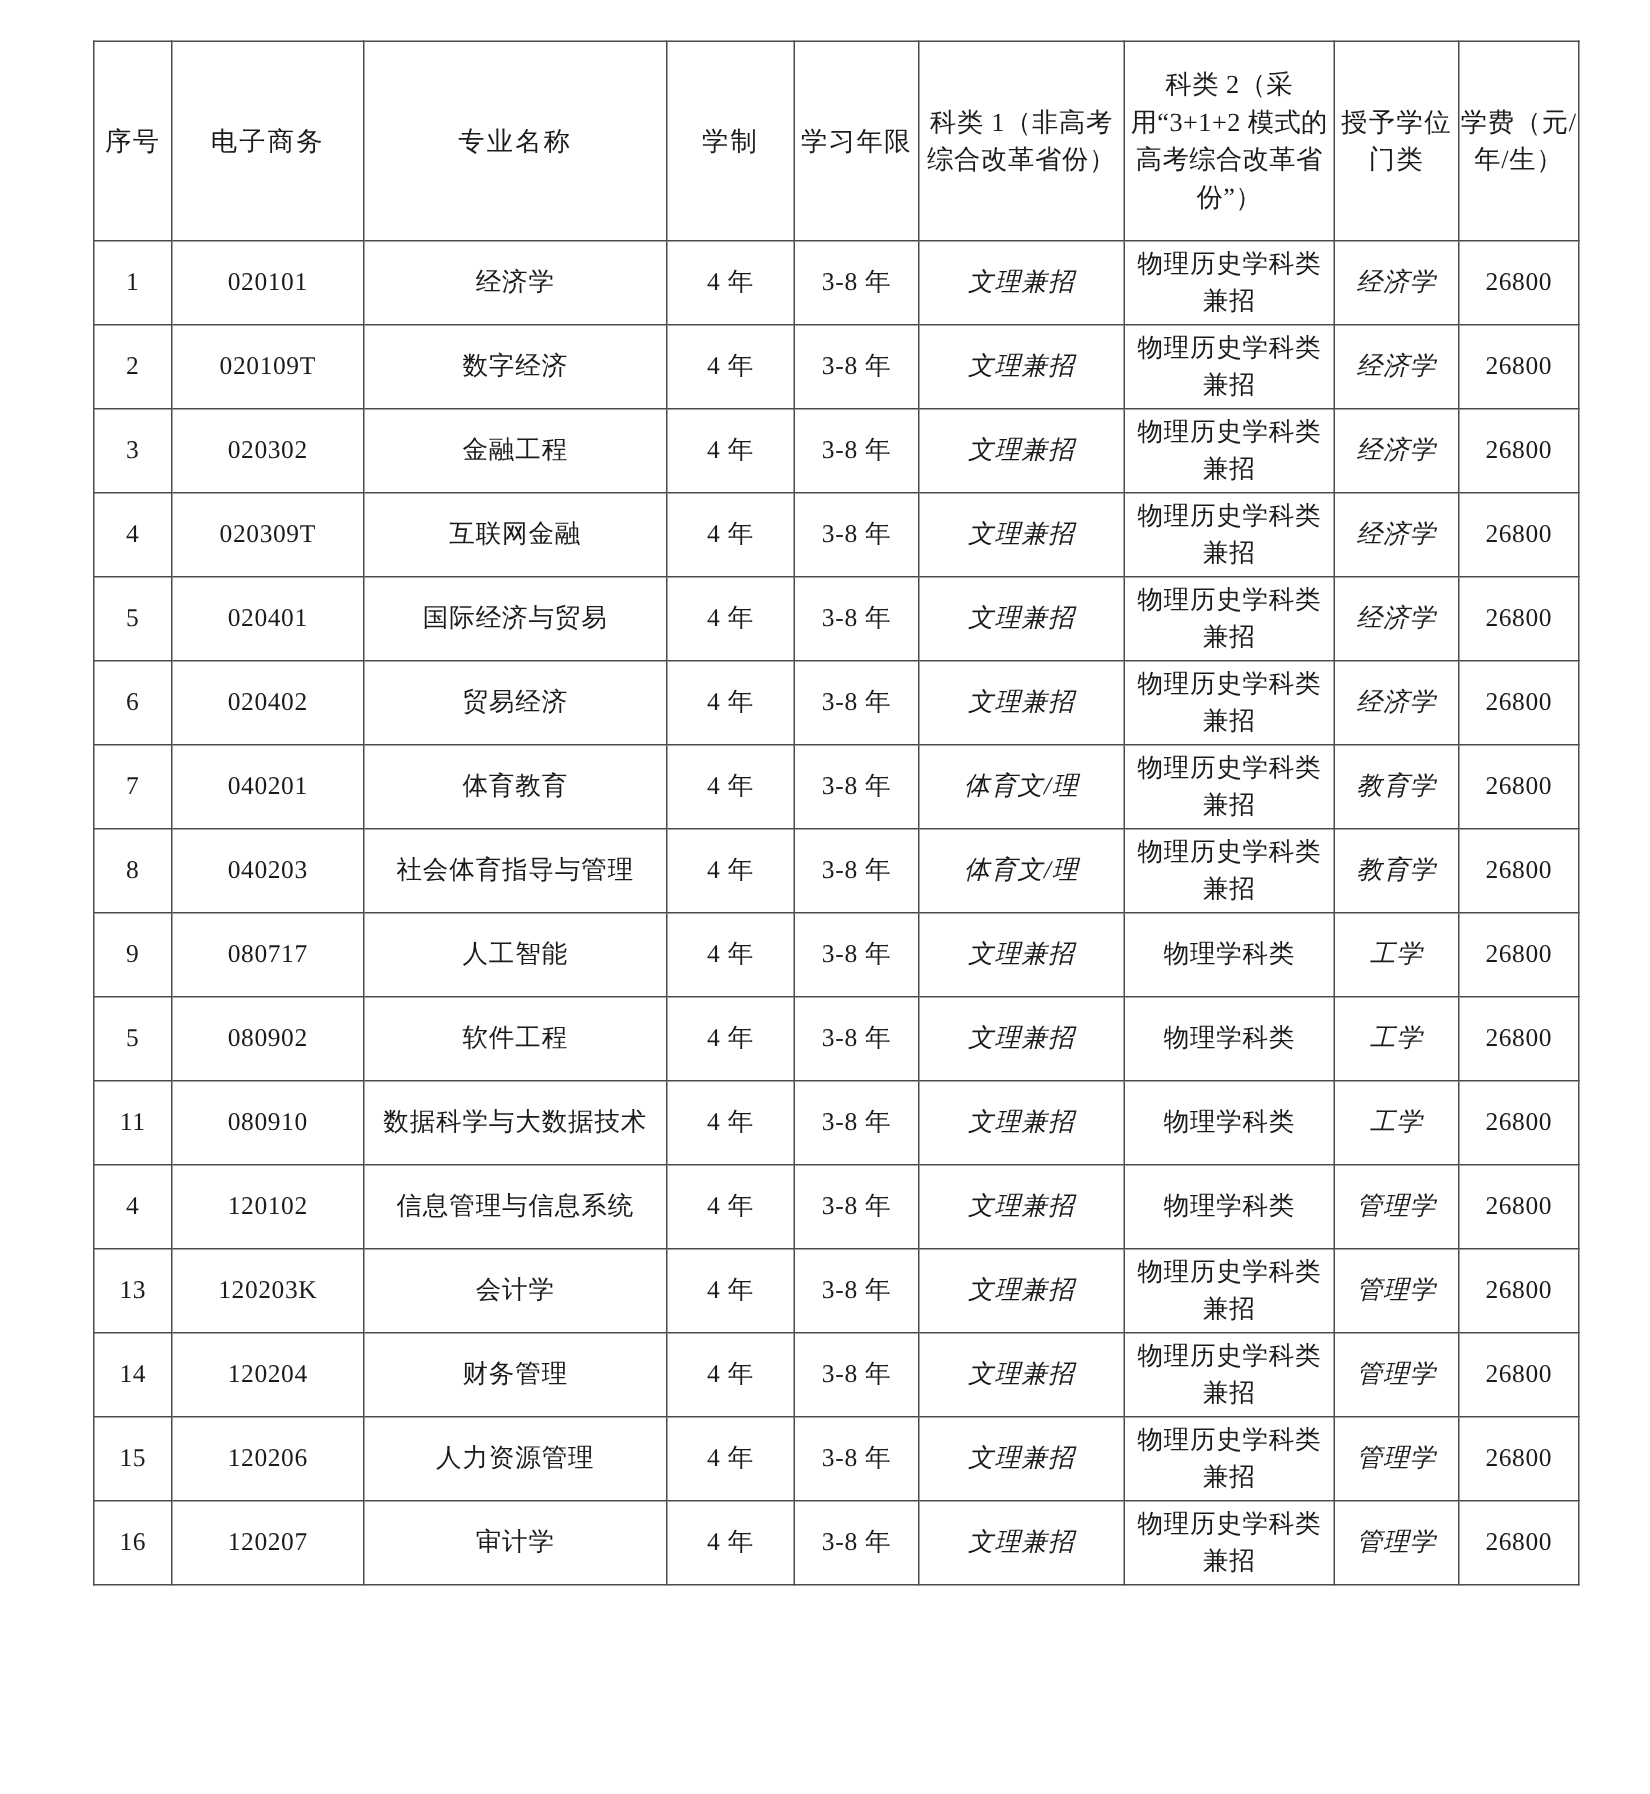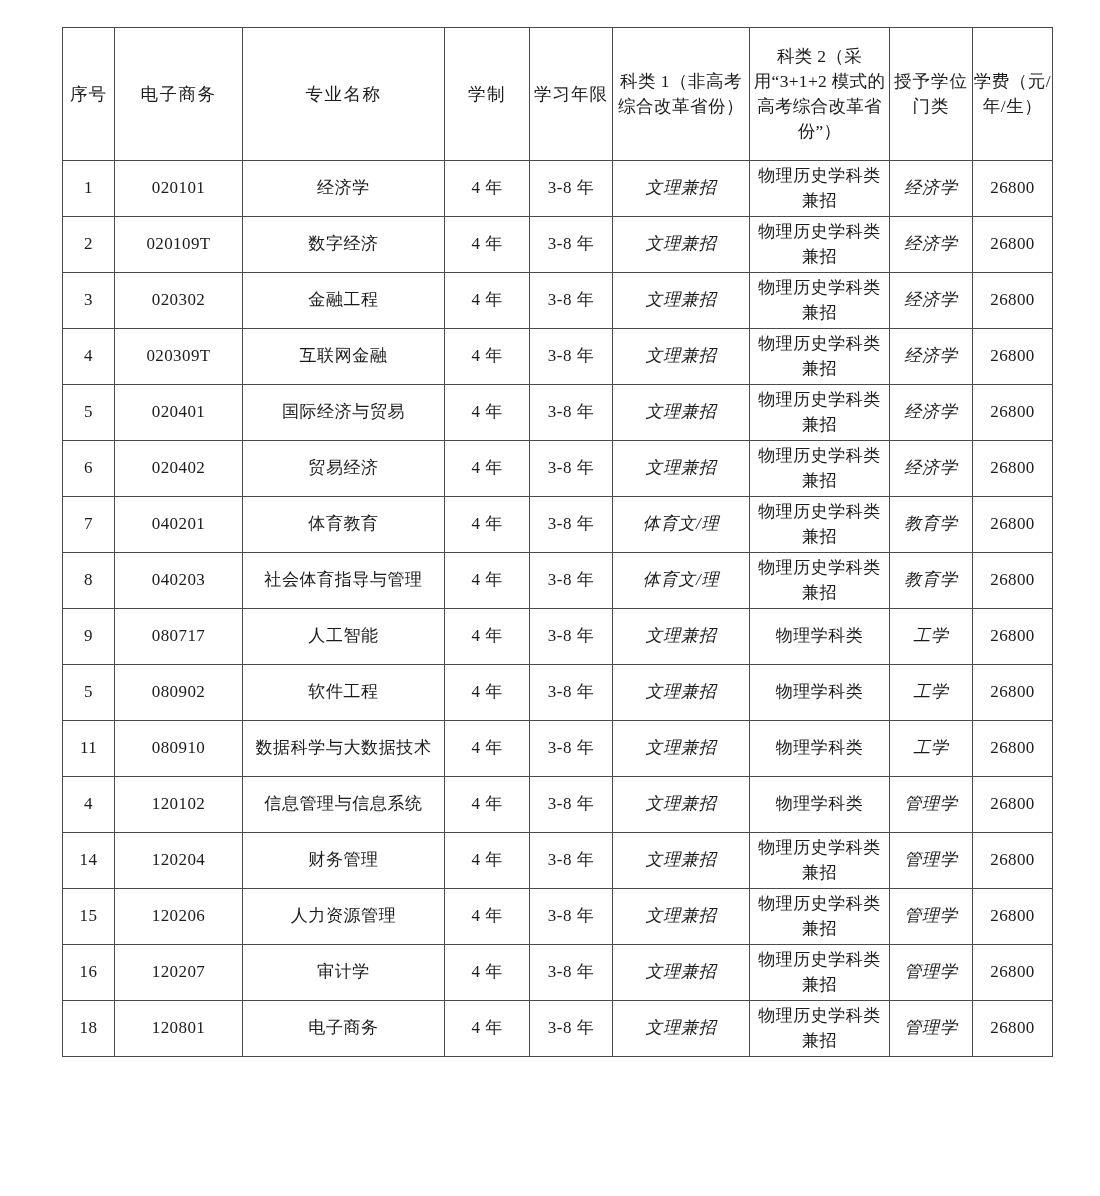--- a/index.html
+++ b/index.html
@@ -277,20 +277,31 @@
           <td class="cell-code">120102</td>
           <td class="cell-name">信息管理与信息系统</td>
           <td class="cell-system">4 年</td>
           <td class="cell-years">3-8 年</td>
           <td class="cell-cat1">文理兼招</td>
           <td class="cell-cat2">物理学科类</td>
           <td class="cell-degree">管理学</td>
           <td class="cell-fee">26800</td>
         </tr>
         <tr>
+          <td class="cell-index">13</td>
+          <td class="cell-code">120203K</td>
+          <td class="cell-name">会计学</td>
+          <td class="cell-system">4 年</td>
+          <td class="cell-years">3-8 年</td>
+          <td class="cell-cat1">文理兼招</td>
+          <td class="cell-cat2">物理历史学科类兼招</td>
+          <td class="cell-degree">管理学</td>
+          <td class="cell-fee">26800</td>
+        </tr>
+        <tr>
           <td class="cell-index">14</td>
           <td class="cell-code">120204</td>
           <td class="cell-name">财务管理</td>
           <td class="cell-system">4 年</td>
           <td class="cell-years">3-8 年</td>
           <td class="cell-cat1">文理兼招</td>
           <td class="cell-cat2">物理历史学科类兼招</td>
           <td class="cell-degree">管理学</td>
           <td class="cell-fee">26800</td>
         </tr>
@@ -302,31 +313,20 @@
           <td class="cell-years">3-8 年</td>
           <td class="cell-cat1">文理兼招</td>
           <td class="cell-cat2">物理历史学科类兼招</td>
           <td class="cell-degree">管理学</td>
           <td class="cell-fee">26800</td>
         </tr>
         <tr>
           <td class="cell-index">16</td>
           <td class="cell-code">120207</td>
           <td class="cell-name">审计学</td>
-          <td class="cell-system">4 年</td>
-          <td class="cell-years">3-8 年</td>
-          <td class="cell-cat1">文理兼招</td>
-          <td class="cell-cat2">物理历史学科类兼招</td>
-          <td class="cell-degree">管理学</td>
-          <td class="cell-fee">26800</td>
-        </tr>
-        <tr>
-          <td class="cell-index">18</td>
-          <td class="cell-code">120801</td>
-          <td class="cell-name">电子商务</td>
           <td class="cell-system">4 年</td>
           <td class="cell-years">3-8 年</td>
           <td class="cell-cat1">文理兼招</td>
           <td class="cell-cat2">物理历史学科类兼招</td>
           <td class="cell-degree">管理学</td>
           <td class="cell-fee">26800</td>
         </tr>
       </tbody>
   </table>
 </div>

